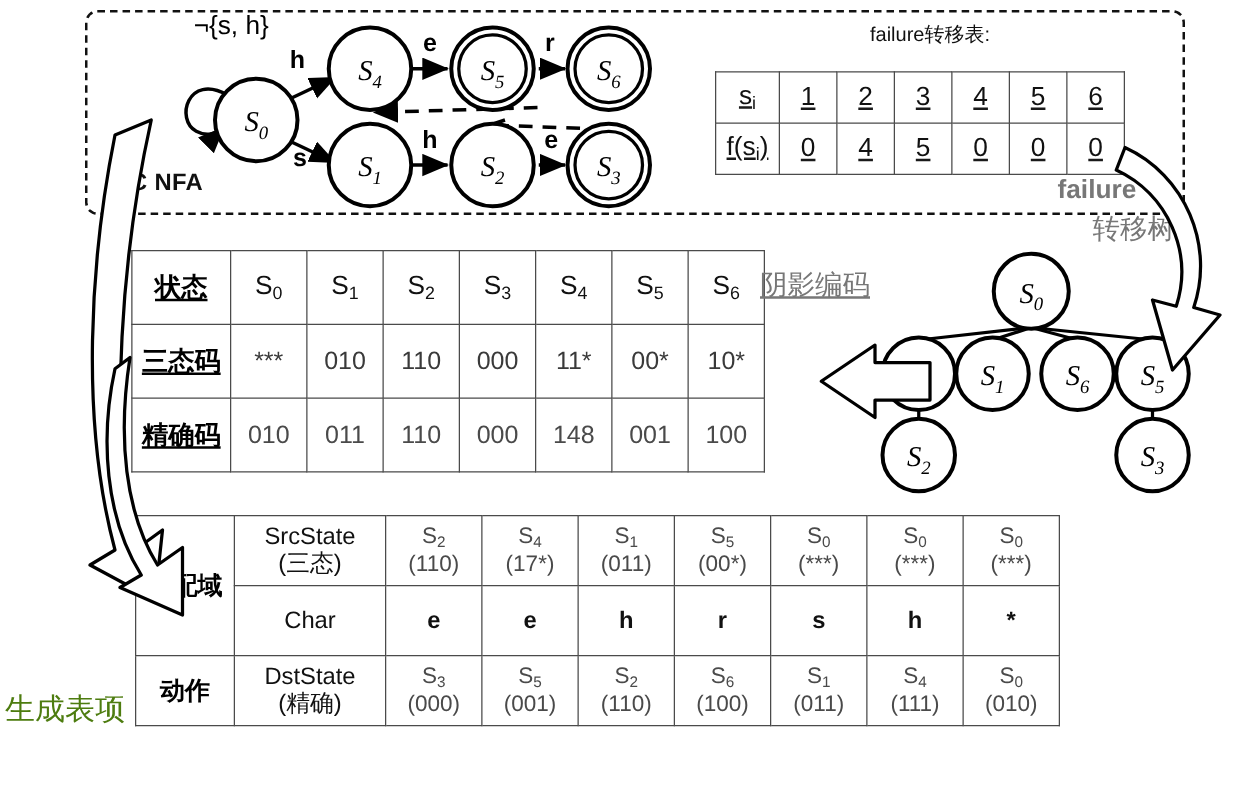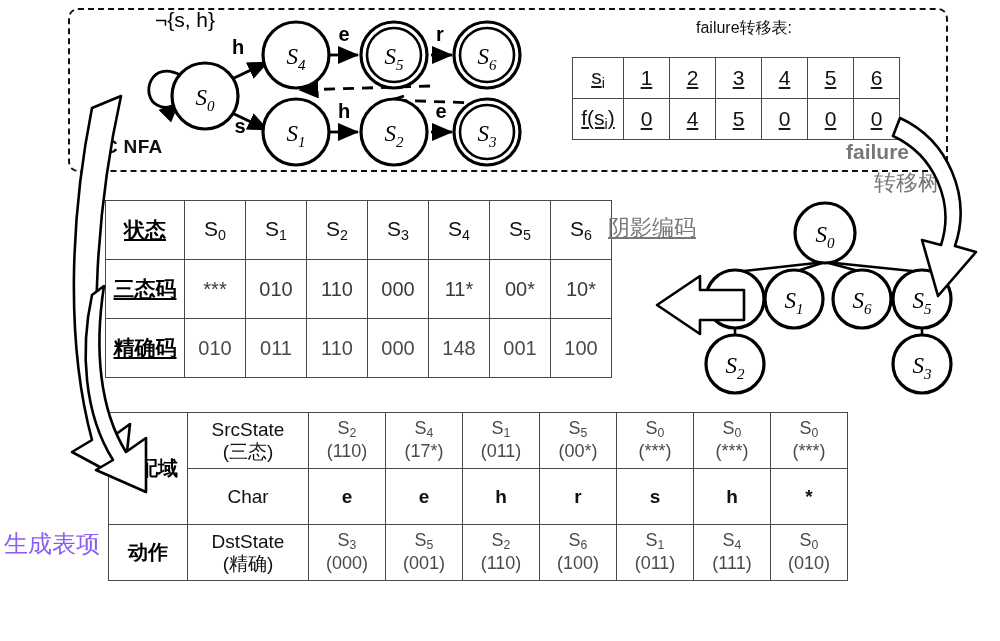--- a/index.html
+++ b/index.html
@@ -42,22 +42,22 @@
   .btable td.ch{width:76px;color:#111;font-weight:bold;font-size:19px;}
 
   
   .sub{font-size:.68em;vertical-align:-.28em;}
 
   
   .lbl-shadow{left:604px;top:216px;width:92px;text-align:right;font-size:22px;
               color:#777;line-height:1.12;text-decoration:underline;}
   .lbl-fail-tree{left:826px;top:168px;width:130px;text-align:left;font-size:22px;color:#777;margin-left:48px;}
   .lbl-failure{left:846px;top:140px;font-size:21px;font-weight:bold;color:#777;}
-  .lbl-gen{left:2px;top:530px;width:100px;text-align:center;font-size:24px;
-           color:#8b5cf6;line-height:1.15;}
+  .lbl-gen{left:2px;top:554px;width:100px;text-align:center;font-size:24px;
+           color:#4d7c0f;line-height:1.15;}
 
   svg{position:absolute;left:0;top:0;width:1000px;height:641px;overflow:visible;
       pointer-events:none;}
   .nd{fill:#fff;stroke:#000;stroke-width:3.2;}
   .nd2{fill:none;stroke:#000;stroke-width:2.6;}
   .ln{stroke:#000;stroke-width:2.8;fill:none;}
   .ln-tree{stroke:#000;stroke-width:2.6;fill:none;}
   .dash{stroke:#000;stroke-width:2.8;fill:none;stroke-dasharray:11 8;}
   .ntxt{font-family:"Liberation Serif","DejaVu Serif",serif;font-size:23px;fill:#000;
         text-anchor:middle;font-style:italic;}

